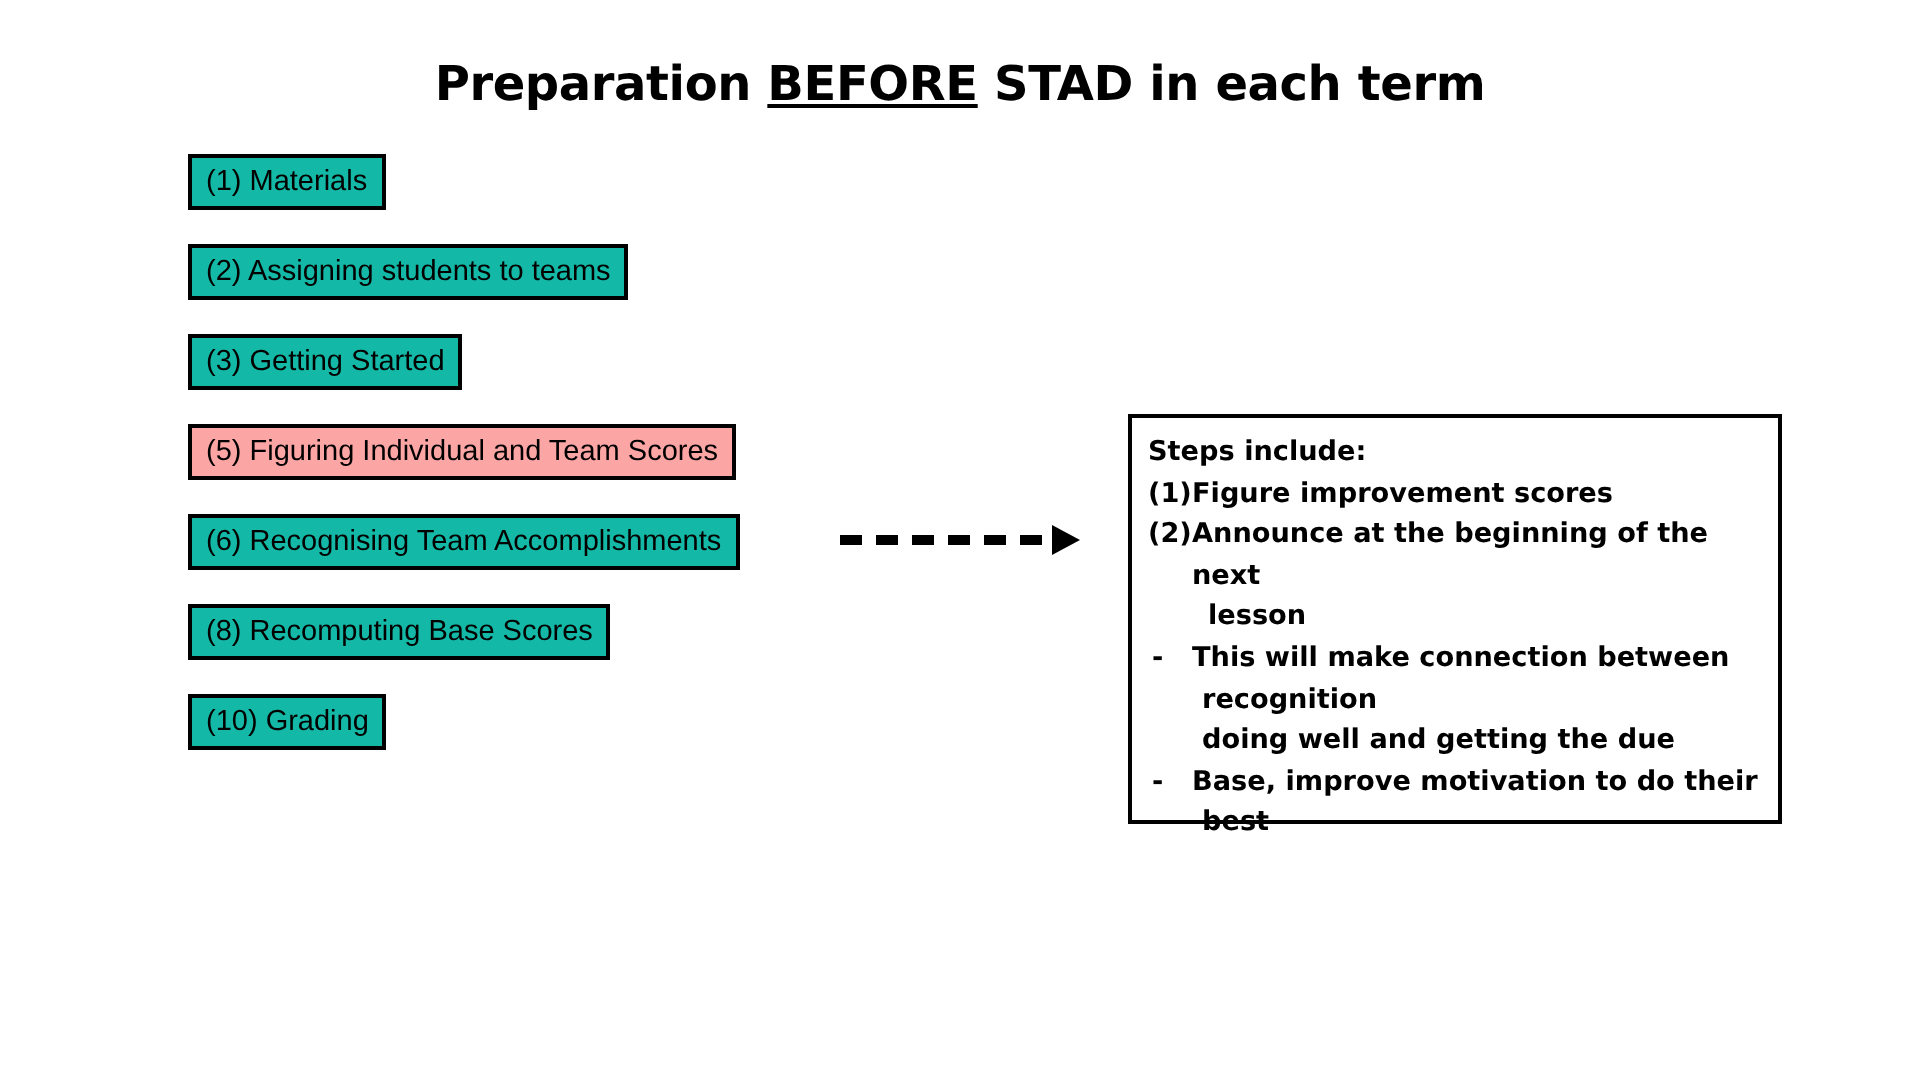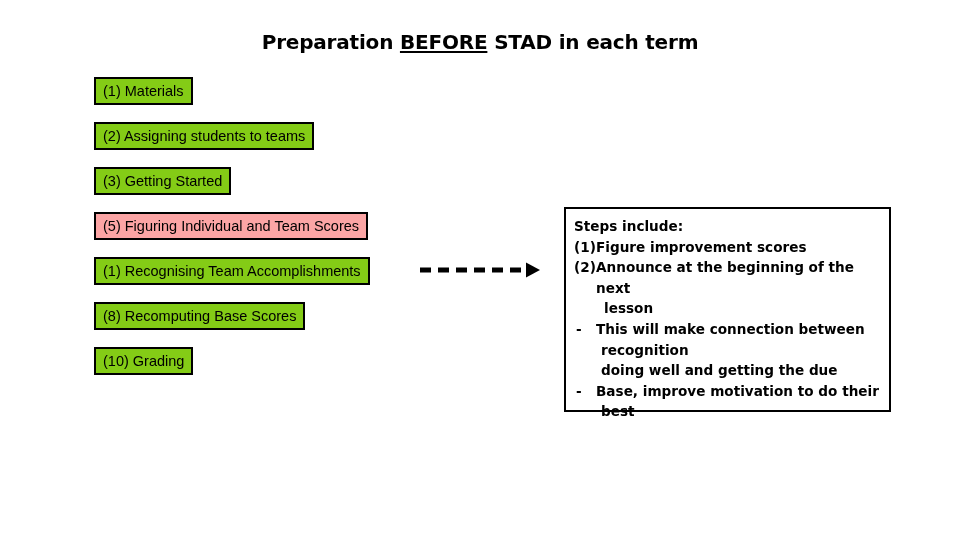--- a/index.html
+++ b/index.html
@@ -17,42 +17,42 @@
   }
 
   
   #slide-title {
     position: absolute;
     top: 26px;
     left: 0;
     width: 960px;
     text-align: center;
     font-family: "DejaVu Sans", sans-serif;
-    font-size: 20px;
+    font-size: 24px;
     font-weight: bold;
     letter-spacing: -0.2px;
     white-space: nowrap;
     line-height: 32px;
   }
   #slide-title .underline {
     text-decoration: underline;
     text-underline-offset: 2px;
   }
 
   
   #steps-list {
     position: absolute;
     left: 94px;
     top: 77px;
     width: 420px;
   }
   .step-box {
     display: inline-block;
     border: 2px solid #000000;
-    background: #84cc16;
+    background: #14b8a6;
     font-family: "Liberation Sans", sans-serif;
     font-size: 14.5px;
     line-height: 17px;
     padding: 4px 7px 5px 7px;
     white-space: nowrap;
     box-sizing: border-box;
     height: 28px;
   }
   .step-row {
     height: 45px;
@@ -134,21 +134,21 @@
   <div class="step-row">
     <div class="step-box">(3) Getting Started</div>
   </div>
 
 
   <div class="step-row">
     <div class="step-box highlight">(5) Figuring Individual and Team Scores</div>
   </div>
 
   <div class="step-row">
-    <div class="step-box">(1) Recognising Team Accomplishments</div>
+    <div class="step-box">(6) Recognising Team Accomplishments</div>
   </div>
 
 
   <div class="step-row">
     <div class="step-box">(8) Recomputing Base Scores</div>
   </div>
 
 
   <div class="step-row">
     <div class="step-box">(10) Grading</div>

